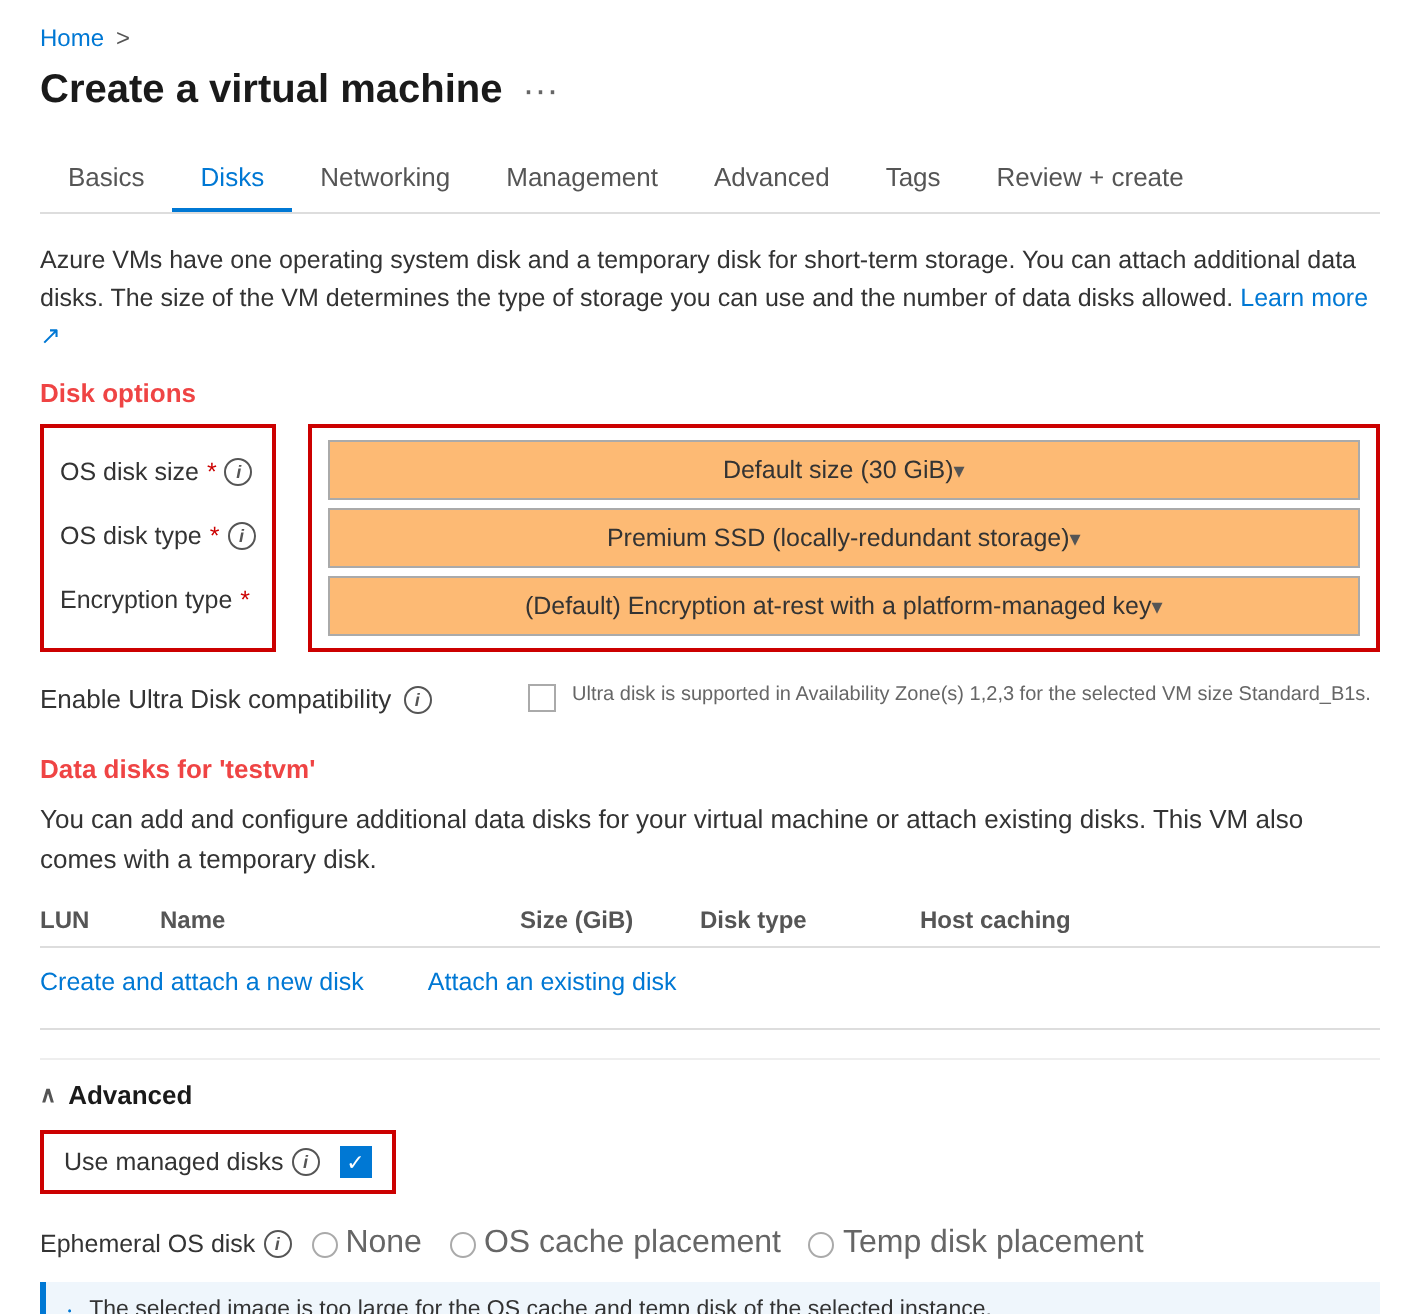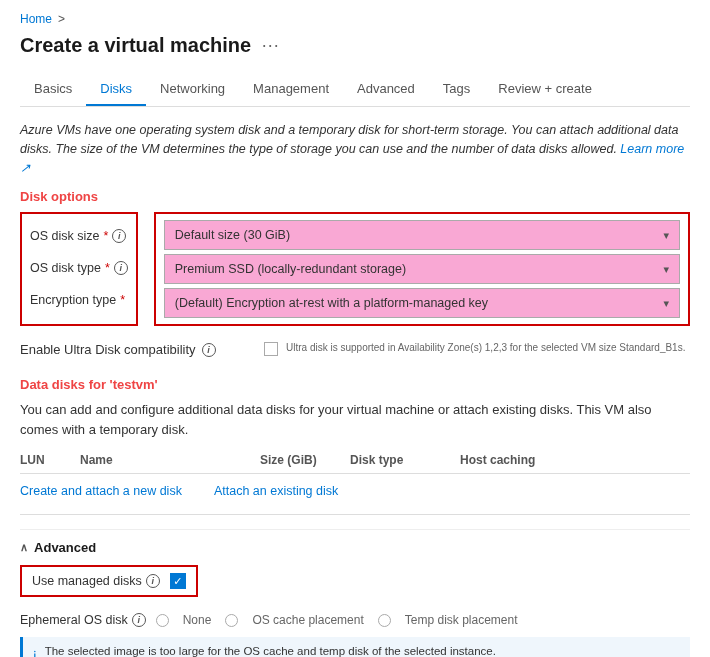--- a/index.html
+++ b/index.html
@@ -6,30 +6,30 @@
     body { font-family: 'Segoe UI', Arial, sans-serif; font-size: 13px; color: #333; background: #fff; }
     .page { padding: 12px 20px; max-width: 710px; }
     .breadcrumb { display: flex; align-items: center; gap: 6px; font-size: 12px; color: #0078d4; margin-bottom: 8px; }
     .breadcrumb span { color: #555; }
     .page-title { display: flex; align-items: center; gap: 10px; margin-bottom: 16px; }
     .page-title h1 { font-size: 20px; font-weight: 600; color: #1a1a1a; }
     .page-title .dots { font-size: 18px; color: #666; cursor: pointer; }
     .tabs { display: flex; gap: 0; border-bottom: 1px solid #ddd; margin-bottom: 14px; }
     .tab { padding: 8px 14px; font-size: 13px; cursor: pointer; color: #555; border-bottom: 2px solid transparent; }
     .tab.active { color: #0078d4; border-bottom: 2px solid #0078d4; font-weight: 500; }
-    .description { font-size: 12.5px; color: #333; margin-bottom: 4px; line-height: 1.5; font-style: italic; }
+    .description { font-size: 12.5px; color: #333; margin-bottom: 4px; line-height: 1.5; }
     .learn-more { color: #0078d4; text-decoration: none; font-size: 12.5px; }
     .section-title { font-size: 13px; font-weight: 600; margin: 12px 0 8px 0; color: #ef4444; }
     .disk-options { display: flex; gap: 16px; margin-bottom: 16px; }
     .disk-labels { display: flex; flex-direction: column; gap: 0; border: 2px solid #c00; padding: 6px 8px; }
     .disk-label-row { display: flex; align-items: center; gap: 4px; height: 32px; font-size: 12.5px; color: #333; }
     .info-icon { display: inline-flex; align-items: center; justify-content: center; width: 14px; height: 14px; border-radius: 50%; border: 1px solid #555; font-size: 9px; color: #555; font-style: italic; font-weight: bold; cursor: pointer; }
     .required { color: #c00; }
     .disk-dropdowns { display: flex; flex-direction: column; gap: 4px; border: 2px solid #c00; padding: 6px 8px; flex: 1; }
-    .dropdown-select { display: flex; align-items: center; justify-content: space-between; border: 1px solid #aaa; padding: 4px 10px; background: #f9a8d4; cursor: pointer; height: 30px; font-size: 12.5px; color: #333; min-width: 340px; }
+    .dropdown-select { display: flex; align-items: center; justify-content: center; border: 1px solid #aaa; padding: 4px 10px; background: #fdba74; cursor: pointer; height: 30px; font-size: 12.5px; color: #333; min-width: 340px; }
     .dropdown-arrow { font-size: 11px; color: #555; }
     .ultra-disk { display: flex; align-items: flex-start; gap: 24px; margin-bottom: 16px; }
     .checkbox-box { width: 14px; height: 14px; border: 1px solid #aaa; background: #fff; display: inline-block; }
     .ultra-disk-desc { font-size: 10px; color: #666; }
     .ultra-label { font-size: 13px; color: #333; }
     .data-disks-section { margin-bottom: 16px; margin-top: 20px; }
     .data-disks-desc { font-size: 13px; color: #333; margin-bottom: 8px; line-height: 1.5; }
     .table-header { display: grid; grid-template-columns: 60px 180px 90px 110px 120px; gap: 0; padding: 4px 0; border-bottom: 1px solid #ddd; font-size: 12px; color: #555; font-weight: 600; }
     .table-header span { padding: 2px 0; }
     .table-links { display: flex; gap: 32px; margin-top: 10px; }
@@ -37,21 +37,21 @@
     .advanced-section { margin-top: 14px; border-top: 1px solid #eee; padding-top: 10px; }
     .advanced-header { display: flex; align-items: center; gap: 6px; font-size: 13px; font-weight: 600; color: #1a1a1a; margin-bottom: 10px; cursor: pointer; }
     .chevron { font-size: 11px; color: #555; }
     .managed-disks-row { display: flex; align-items: center; gap: 10px; border: 2px solid #c00; padding: 6px 10px; margin-bottom: 8px; width: fit-content; }
     .managed-label { font-size: 12.5px; color: #333; display: flex; align-items: center; gap: 4px; }
     .checked-box { width: 16px; height: 16px; background: #0078d4; border: 1px solid #0078d4; display: inline-flex; align-items: center; justify-content: center; }
     .checked-box::after { content: '✓'; color: #fff; font-size: 11px; }
     .ephemeral-row { display: flex; align-items: center; gap: 10px; margin-bottom: 10px; }
     .ephemeral-label { font-size: 12.5px; color: #333; display: flex; align-items: center; gap: 4px; }
     .radio-group { display: flex; align-items: center; gap: 14px; }
-    .radio-item { display: flex; align-items: center; gap: 14px; font-size: 12px; color: #666; }
+    .radio-item { display: flex; align-items: center; gap: 4px; font-size: 16px; color: #666; }
     .radio-circle { width: 13px; height: 13px; border-radius: 50%; border: 1px solid #aaa; background: #fff; display: inline-block; }
     .info-box { display: flex; align-items: flex-start; gap: 8px; background: #eff6fc; border-left: 3px solid #0078d4; padding: 8px 10px; margin-top: 6px; margin-left: 0; }
     .info-box-icon { color: #0078d4; font-size: 14px; margin-top: 1px; }
     .info-box-text { font-size: 11.5px; color: #333; }
     .horizontal-line { border-top: 1px solid #ddd; margin: 12px 0; }
   </style>
 </head>
 <body>
 
 <div class="page">

